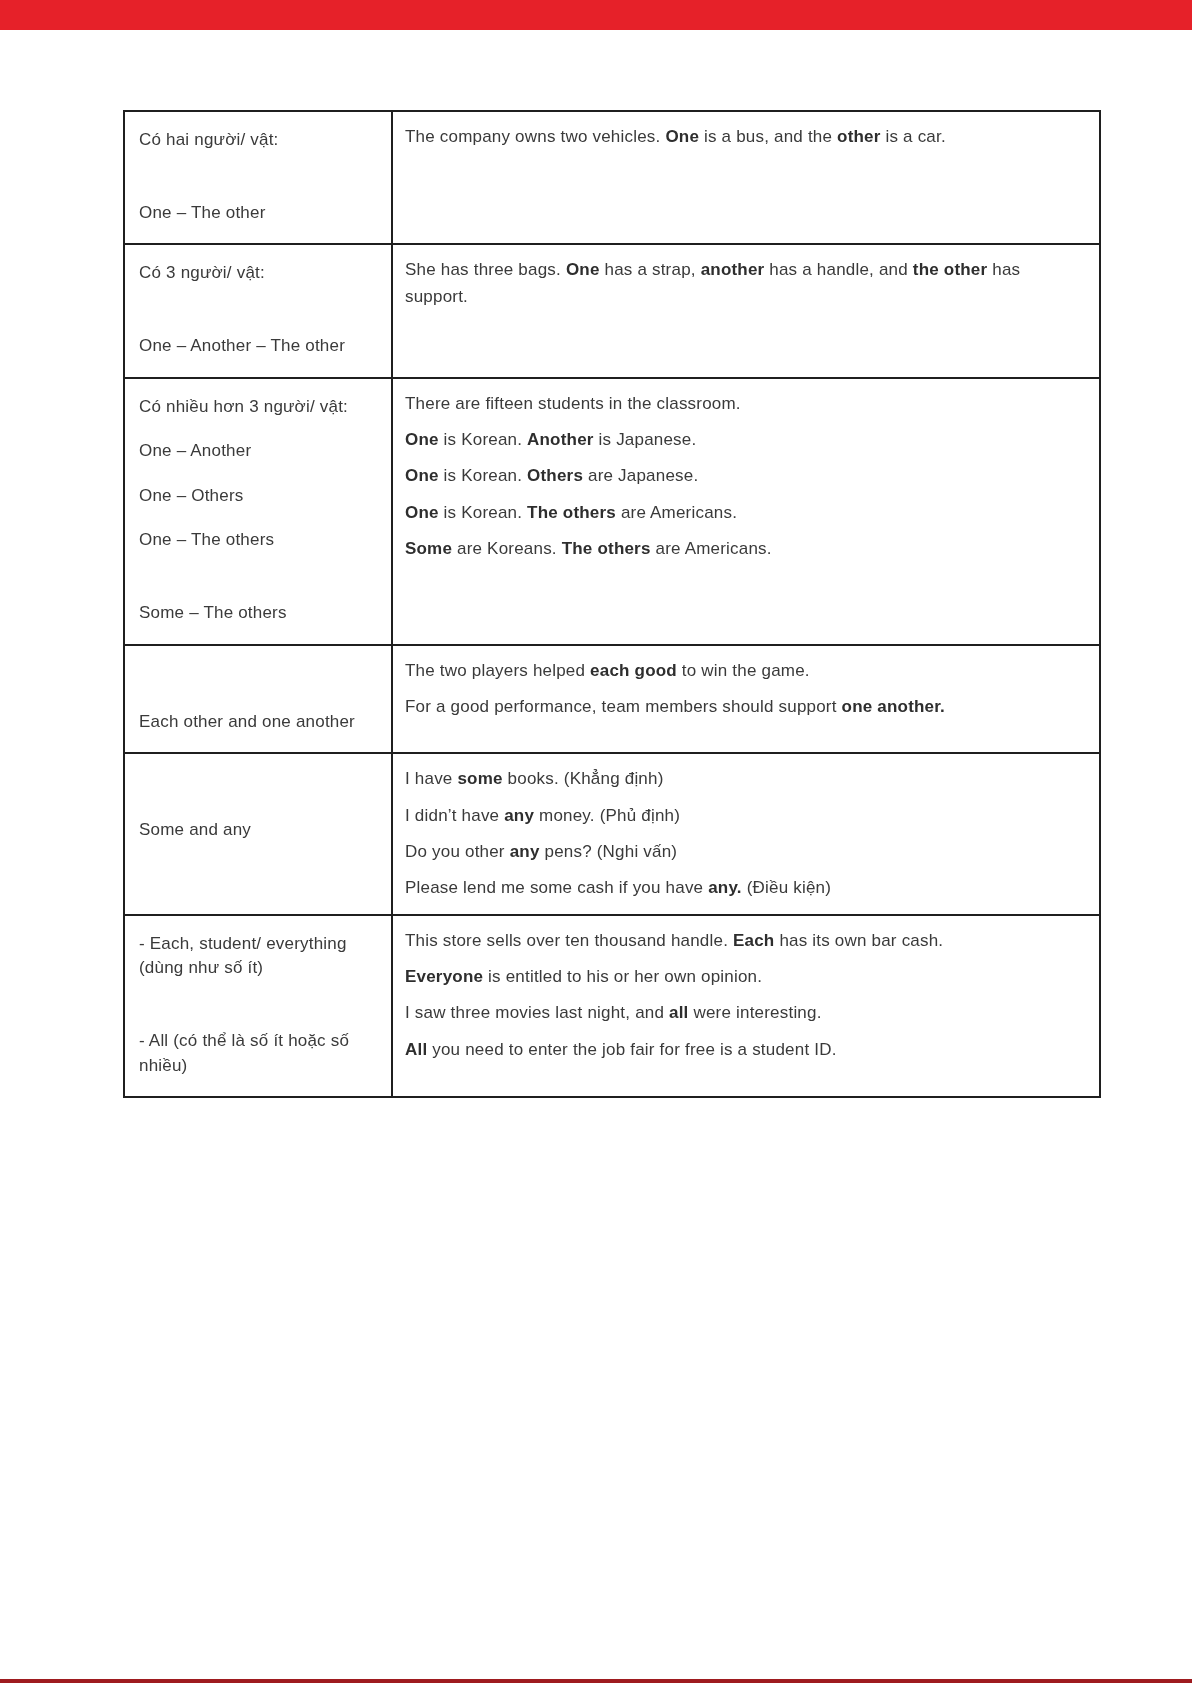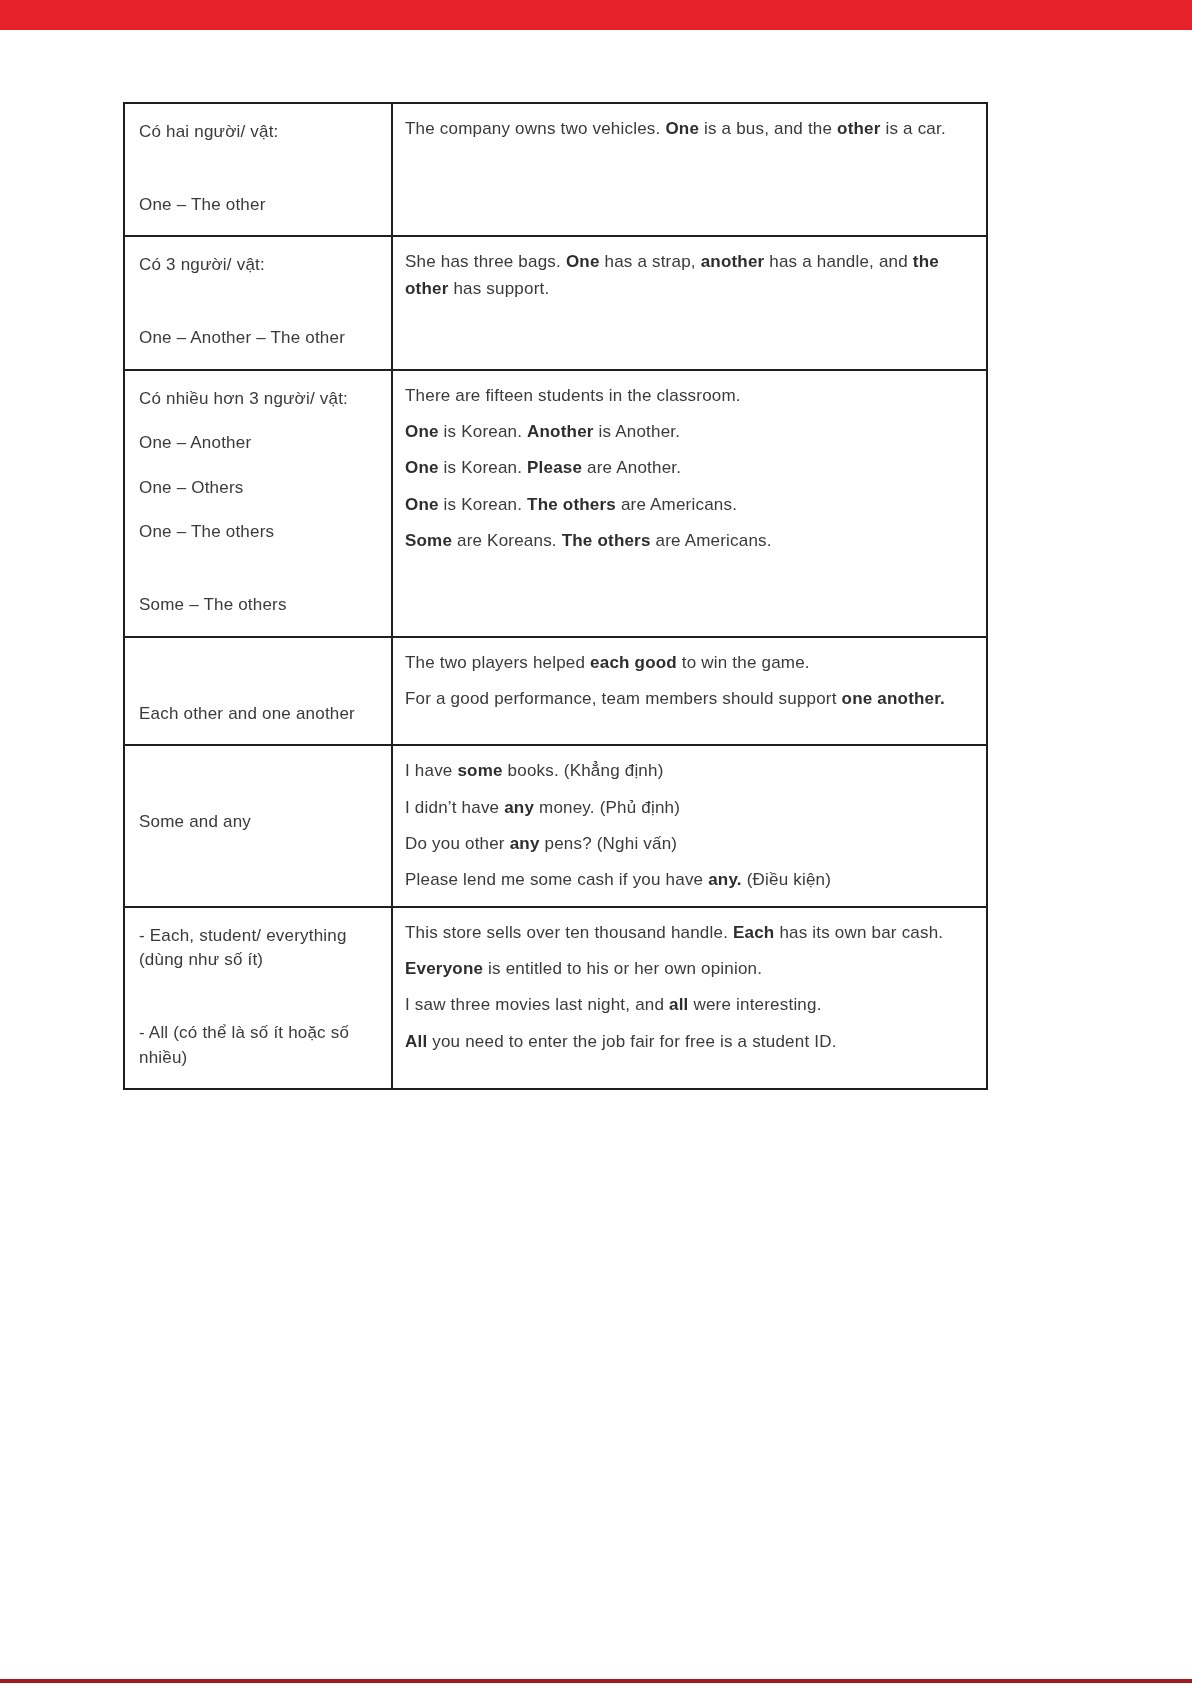--- a/index.html
+++ b/index.html
@@ -29,22 +29,22 @@
     position:absolute;
     left:0;
     bottom:2px;
     width:100%;
     height:4px;
     background:var(--bottom-line);
   }
   .grammar-table{
     position:absolute;
     left:123px;
-    top:102px;
-    width:865px;
+    top:110px;
+    width:978px;
     border-collapse:collapse;
     table-layout:fixed;
   }
   .grammar-table td{
     border:2px solid var(--border);
     vertical-align:top;
     font-size:17px;
   }
   .left-cell{
     width:268px;
@@ -95,22 +95,22 @@
       <tr>
         <td class="left-cell">
           <div class="left-line">Có nhiều hơn 3 người/ vật:</div>
           <div class="left-line">One – Another</div>
           <div class="left-line">One – Others</div>
           <div class="left-line">One – The others</div>
           <div class="left-line">Some – The others</div>
         </td>
         <td class="right-cell">
           <div class="right-line"><span>There are fifteen students in the classroom.</span></div>
-          <div class="right-line"><span class="bold">One</span><span> is Korean. </span><span class="bold">Another</span><span> is Another.</span></div>
-          <div class="right-line"><span class="bold">One</span><span> is Korean. </span><span class="bold">Please</span><span> are Another.</span></div>
+          <div class="right-line"><span class="bold">One</span><span> is Korean. </span><span class="bold">Another</span><span> is Japanese.</span></div>
+          <div class="right-line"><span class="bold">One</span><span> is Korean. </span><span class="bold">Others</span><span> are Japanese.</span></div>
           <div class="right-line"><span class="bold">One</span><span> is Korean. </span><span class="bold">The others</span><span> are Americans.</span></div>
           <div class="right-line"><span class="bold">Some</span><span> are Koreans. </span><span class="bold">The others</span><span> are Americans.</span></div>
         </td>
       </tr>
       <tr>
         <td class="left-cell">
           <div class="left-line">Each other and one another</div>
         </td>
         <td class="right-cell">
           <div class="right-line"><span>The two players helped </span><span class="bold">each good</span><span> to win the game.</span></div>

